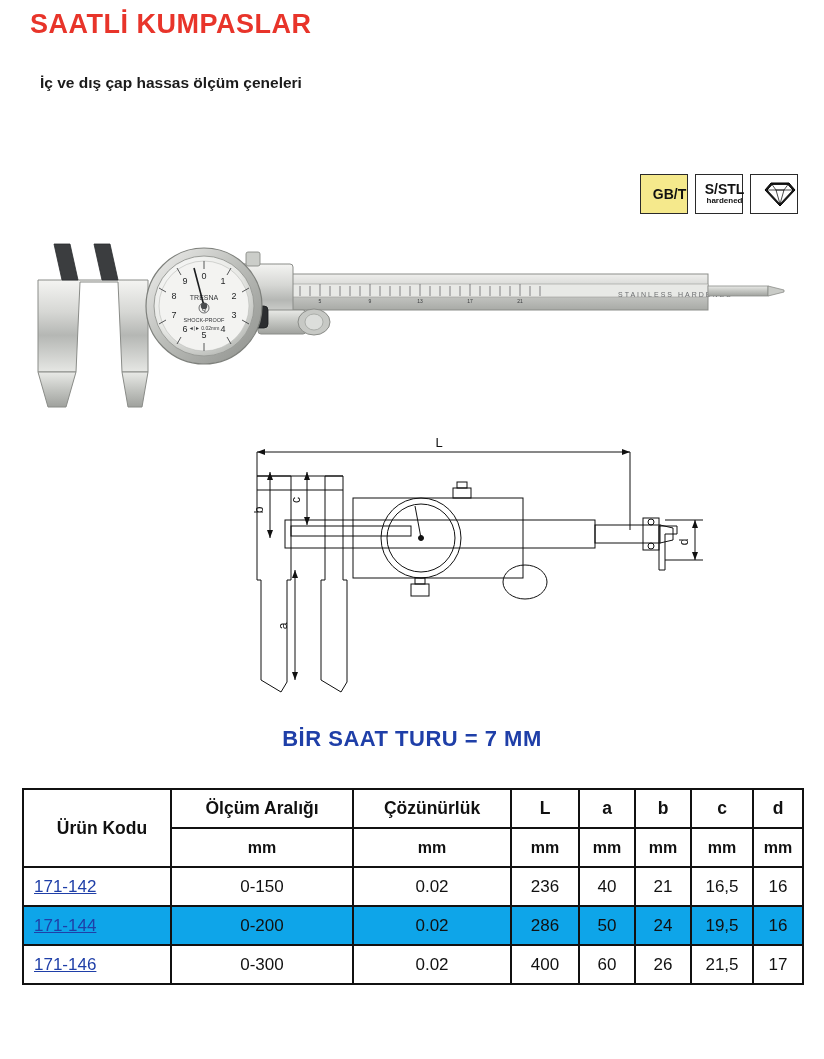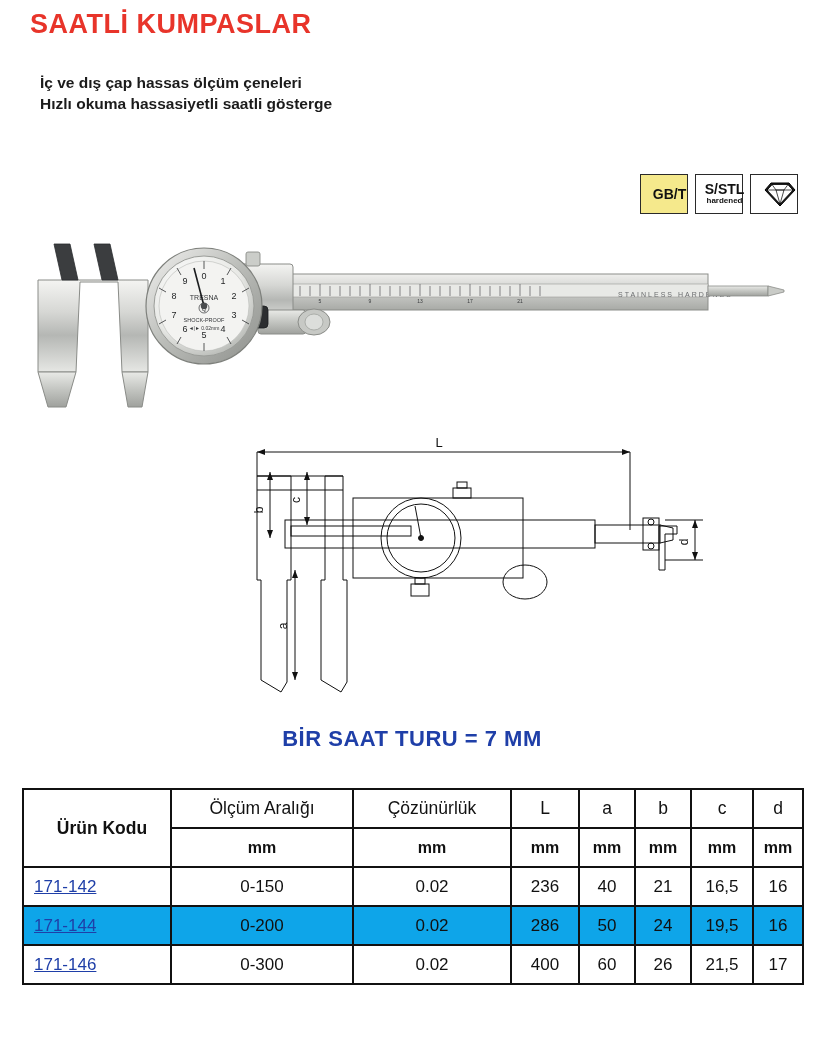--- a/index.html
+++ b/index.html
@@ -115,21 +115,21 @@
   .spec-table th,
   .spec-table td {
     border: 2px solid #111;
     text-align: center;
     font-size: 17px;
     color: #111;
     padding: 0;
     height: 37px;
   }
   .spec-table .hdr-main {
-    font-weight: normal;
+    font-weight: bold;
     font-size: 17.5px;
   }
   .spec-table .hdr-unit {
     font-weight: bold;
     font-size: 16px;
   }
   .spec-table td.code {
     text-align: left;
     padding-left: 10px;
     color: #1f3fa8;
@@ -146,21 +146,20 @@
   .spec-table tr.alt td { background: #0ea5e9; }
   .spec-table td.val { font-size: 17px; }
 </style>
 </head>
 <body>
 
 <div class="page-title">SAATLİ KUMPASLAR</div>
 
 <div class="feature-list">
   <div>İç ve dış çap hassas ölçüm çeneleri</div>
-  <div>Hızlı okuma hassasiyetli saatli gösterge</div>
 </div>
 
 <div class="badges">
   <div class="badge">
     <span class="b1">GB/T</span>
   </div>
   <div class="badge white">
     <span class="b1">S/STL</span>
     <span class="b2">hardened</span>
   </div>

